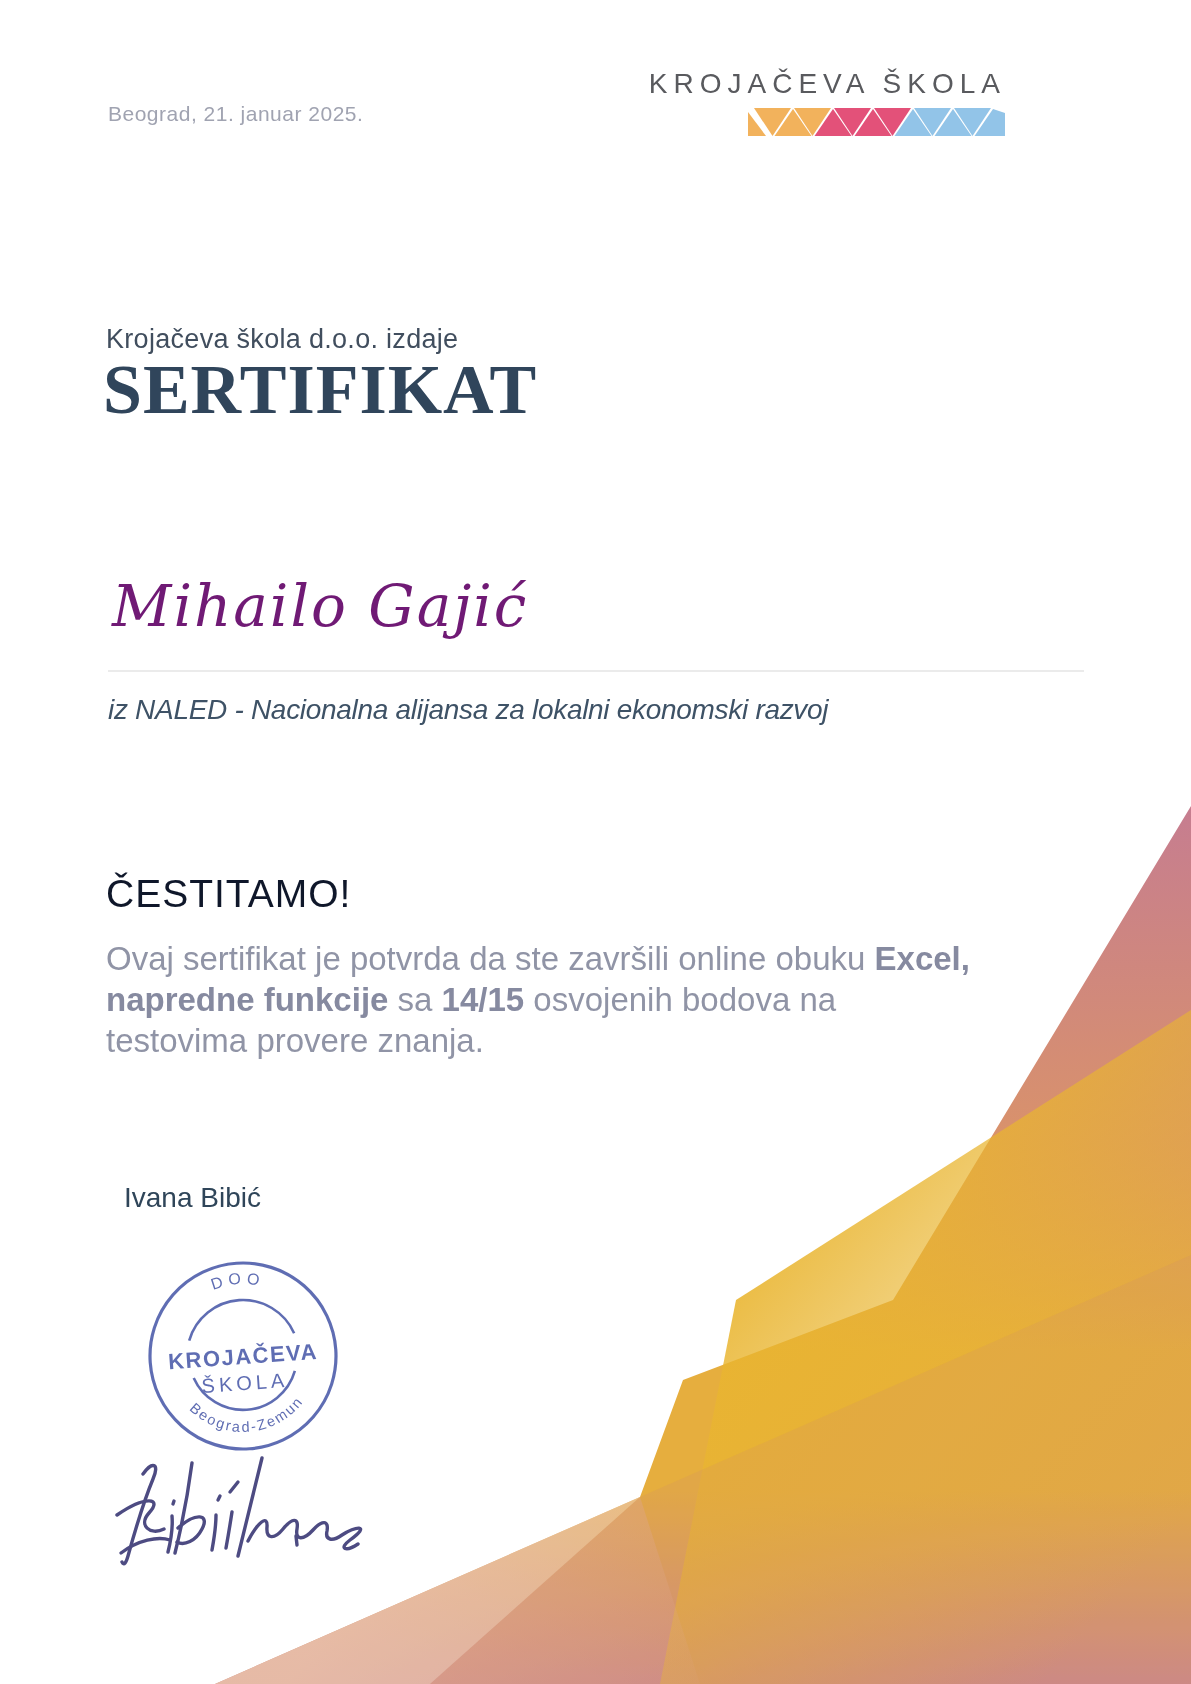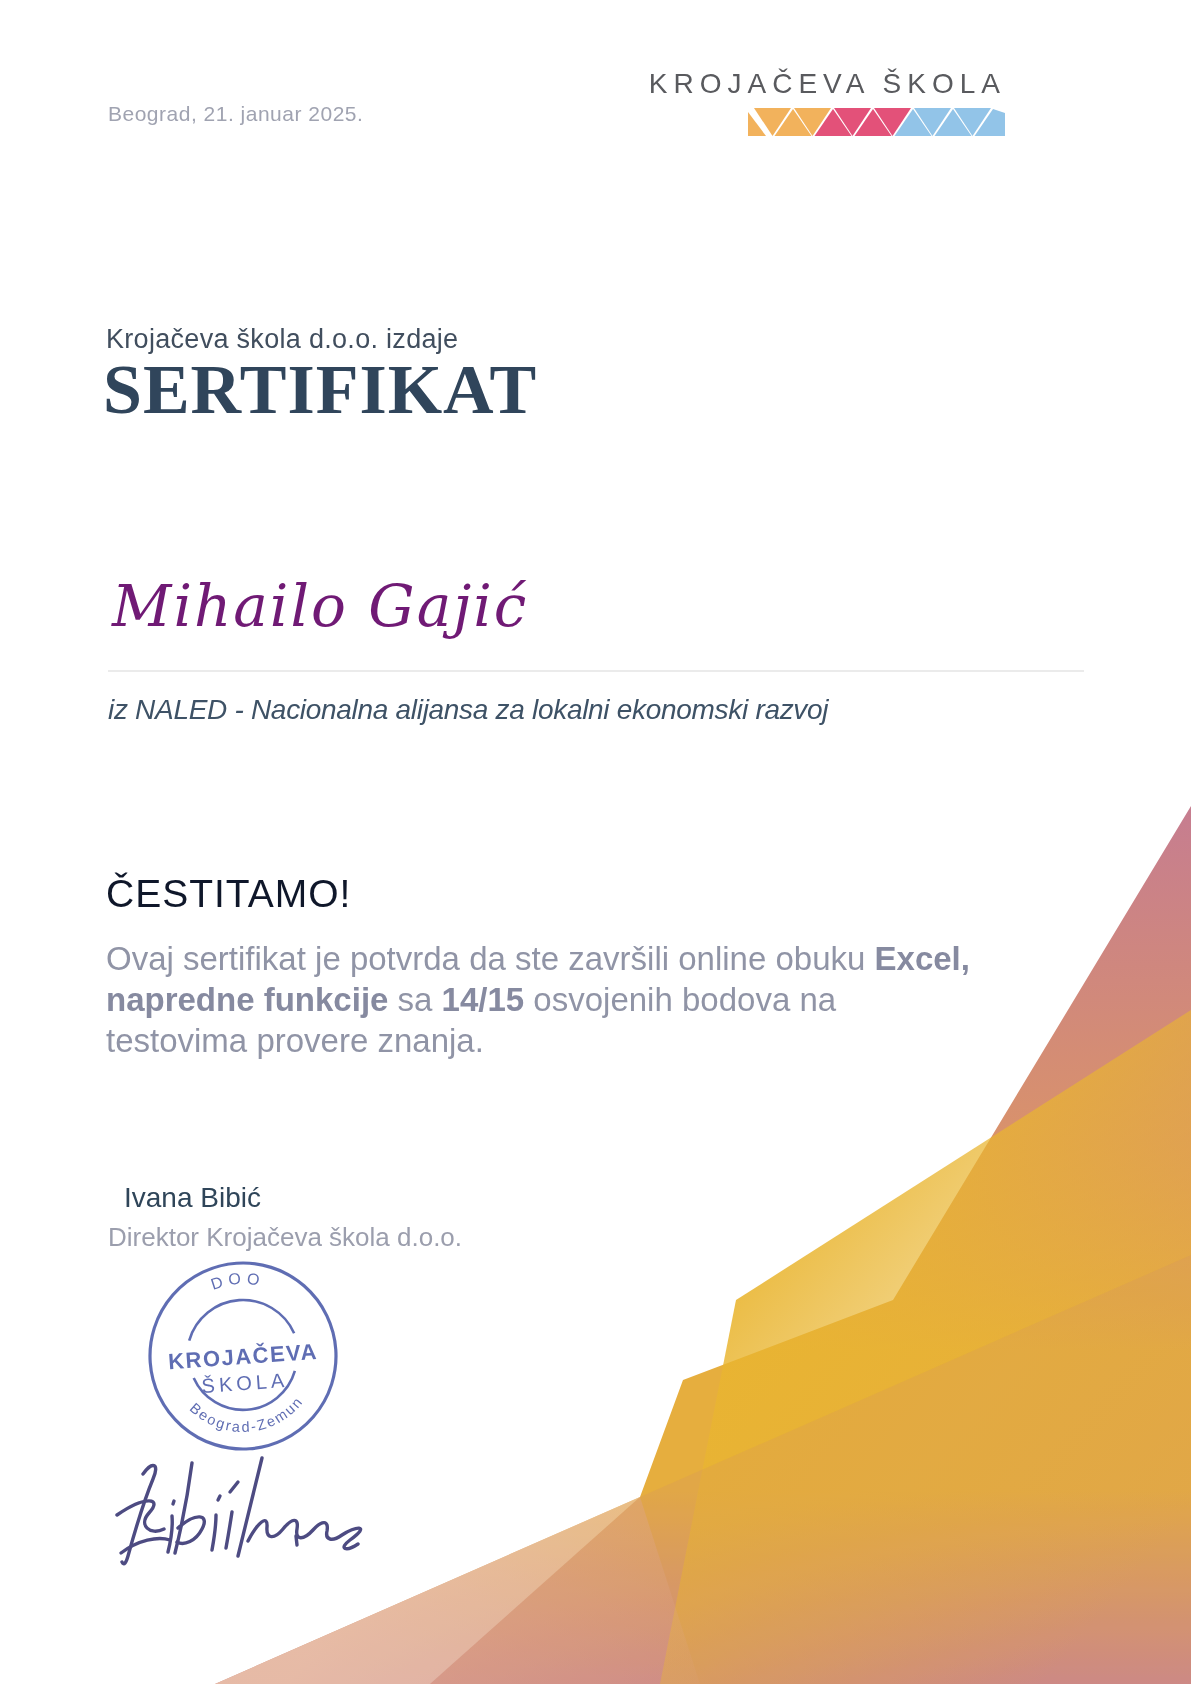--- a/index.html
+++ b/index.html
@@ -89,21 +89,20 @@
   <div class="abs big-title">SERTIFIKAT</div>
 
   <div class="abs recipient">Mihailo Gajić</div>
   <div class="abs name-rule"></div>
   <div class="abs from-line">iz NALED - Nacionalna alijansa za lokalni ekonomski razvoj</div>
 
   <div class="abs congrats">ČESTITAMO!</div>
   <div class="abs body-par"><span>Ovaj sertifikat je potvrda da ste završili online obuku </span><b>Excel, napredne funkcije</b><span> sa  </span><b>14/15</b><span>  osvojenih bodova na testovima provere znanja.</span></div>
 
   <div class="abs sig-name">Ivana Bibić</div>
-  <div class="abs sig-role">Direktor Krojačeva škola d.o.o.</div>
 
   <svg class="abs stamp-svg" width="1191" height="1684" viewBox="0 0 1191 1684" aria-hidden="true">
     <defs>
       <path id="stampArcTop" d="M 180.6,1320 A 72,72 0 0 1 305.4,1320"></path>
       <path id="stampArcBottom" d="M 172.9,1385.3 A 76,76 0 0 0 313.1,1385.3"></path>
     </defs>
     <g transform="rotate(-4 243 1356)" stroke="none" fill="none" opacity="0.88">
       <circle cx="243" cy="1356" r="93" stroke="#4A5AA9" stroke-width="3.2"></circle>
       <path d="M 190.4,1336.8 A 56,56 0 0 1 295.6,1336.8" stroke="#4A5AA9" stroke-width="2.6"></path>
       <path d="M 192.3,1374.5 A 54,54 0 0 0 293.7,1374.5" stroke="#4A5AA9" stroke-width="2.6"></path>

